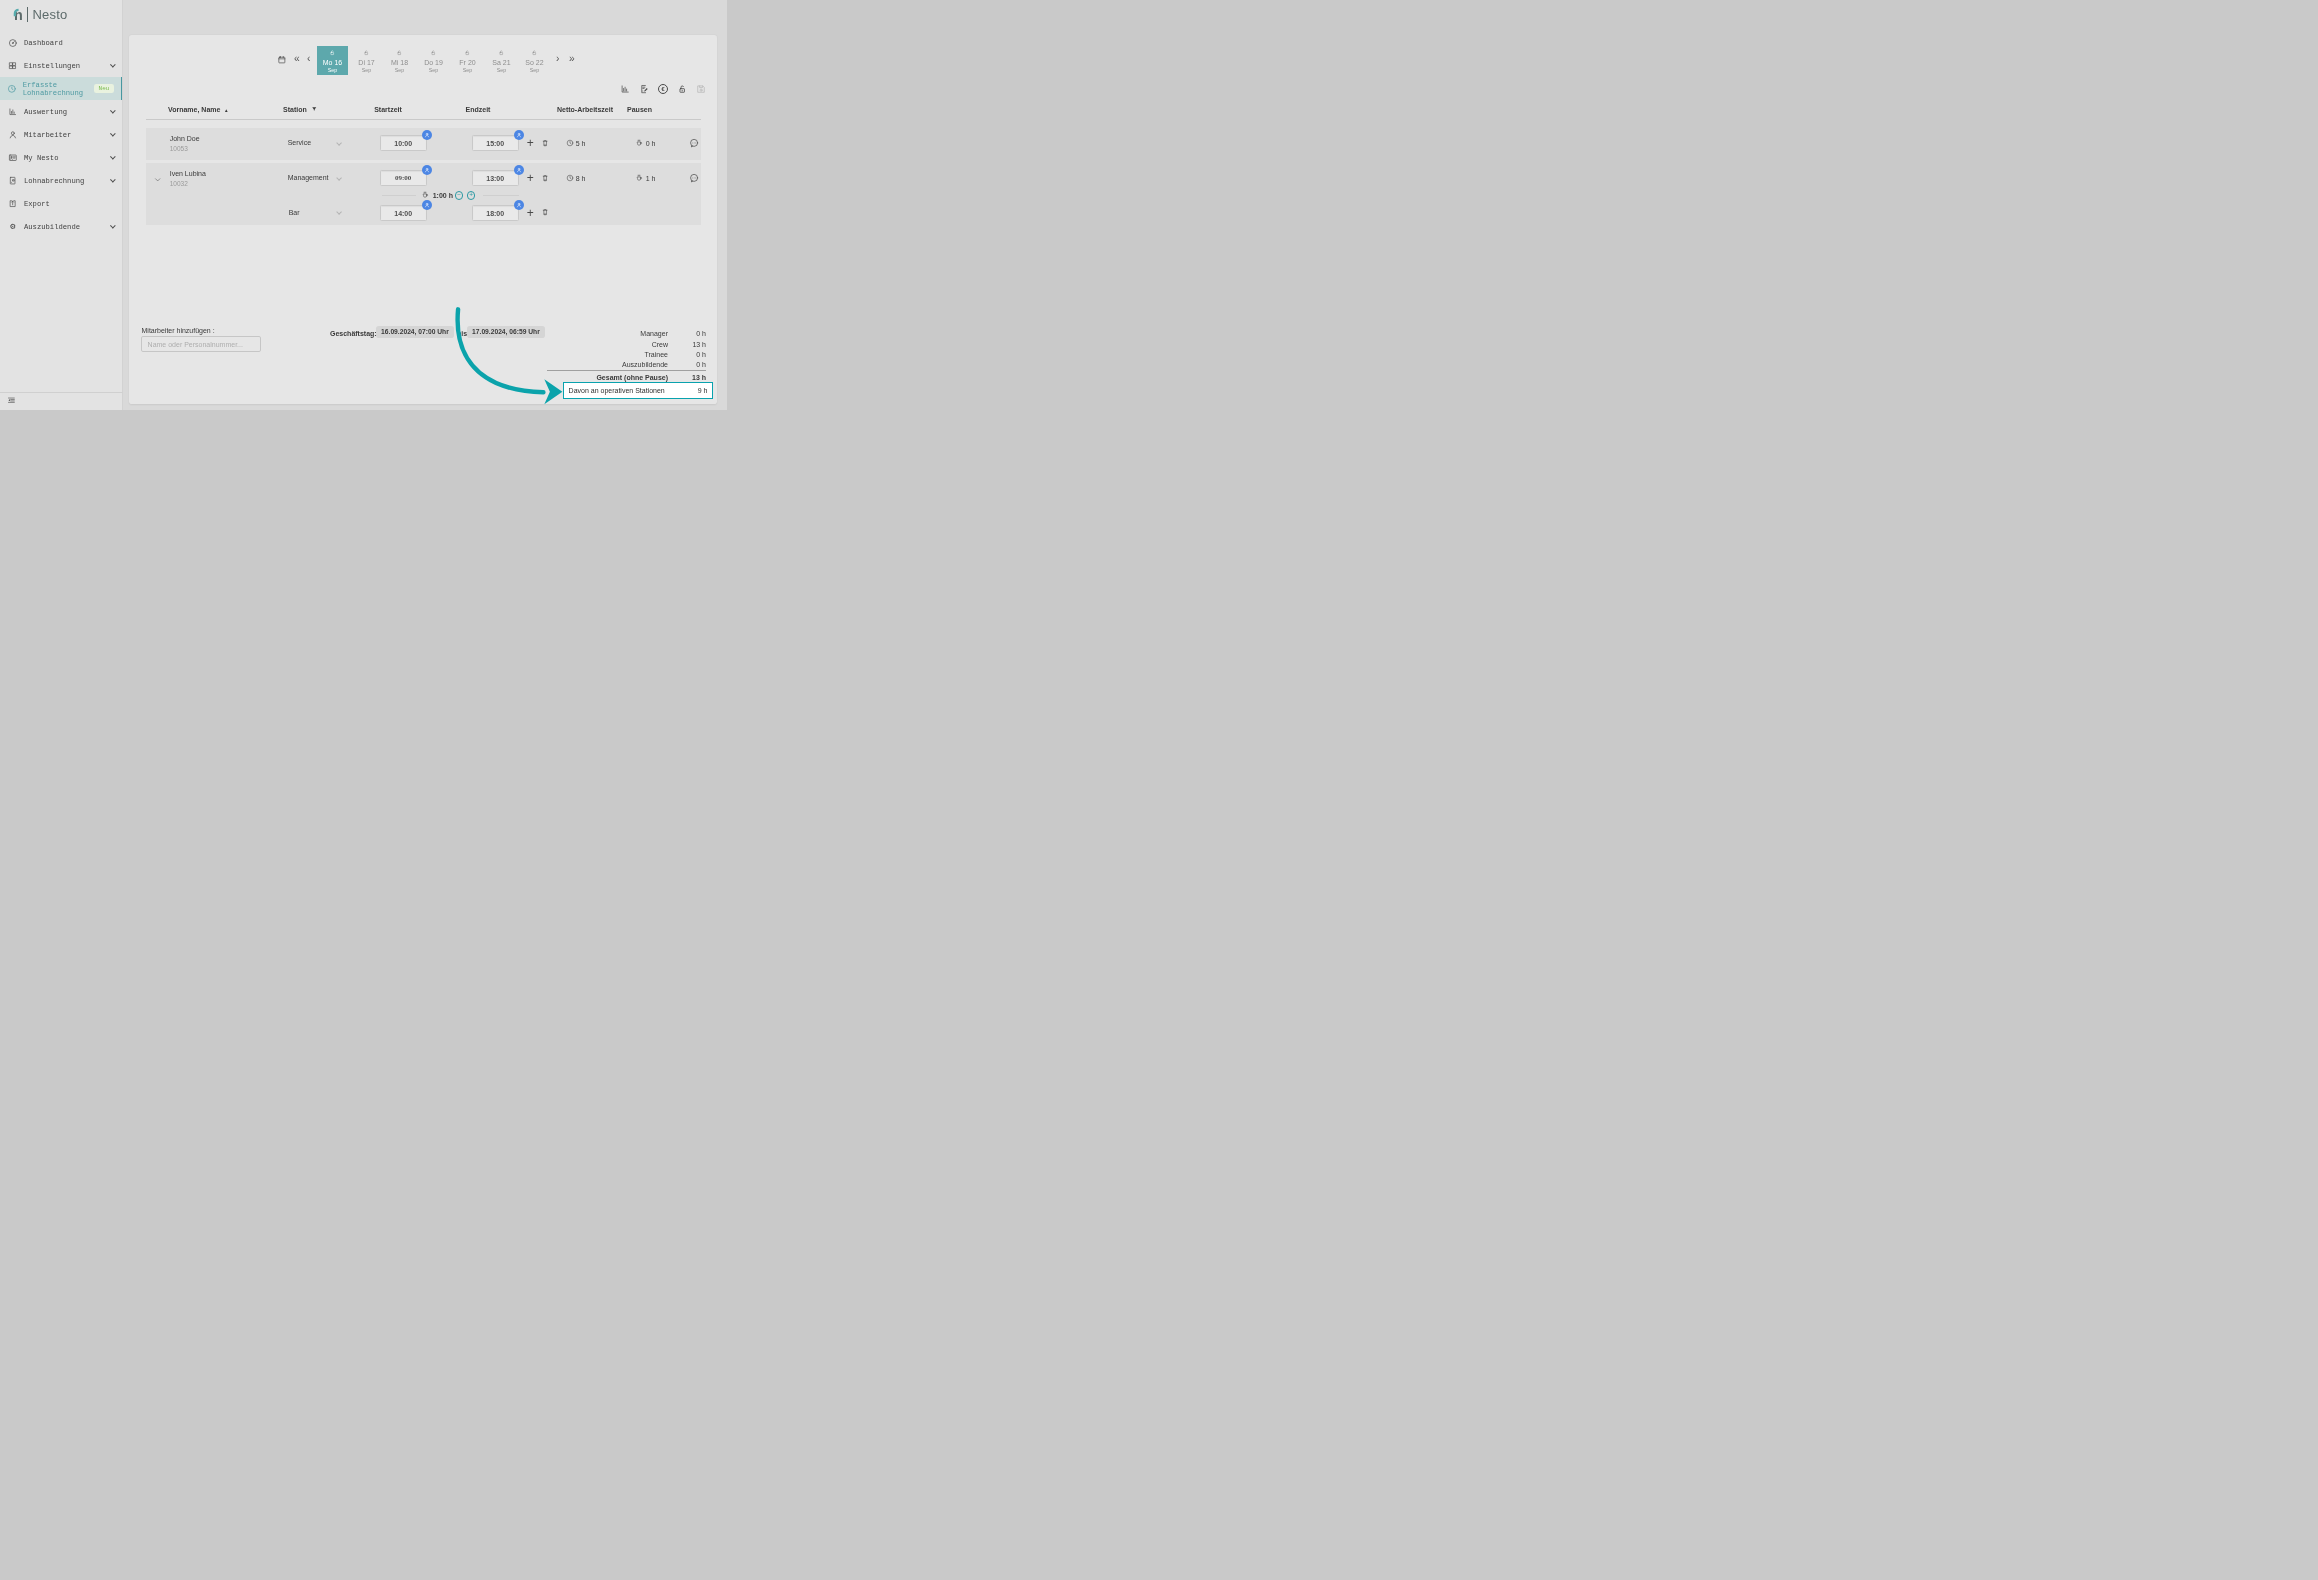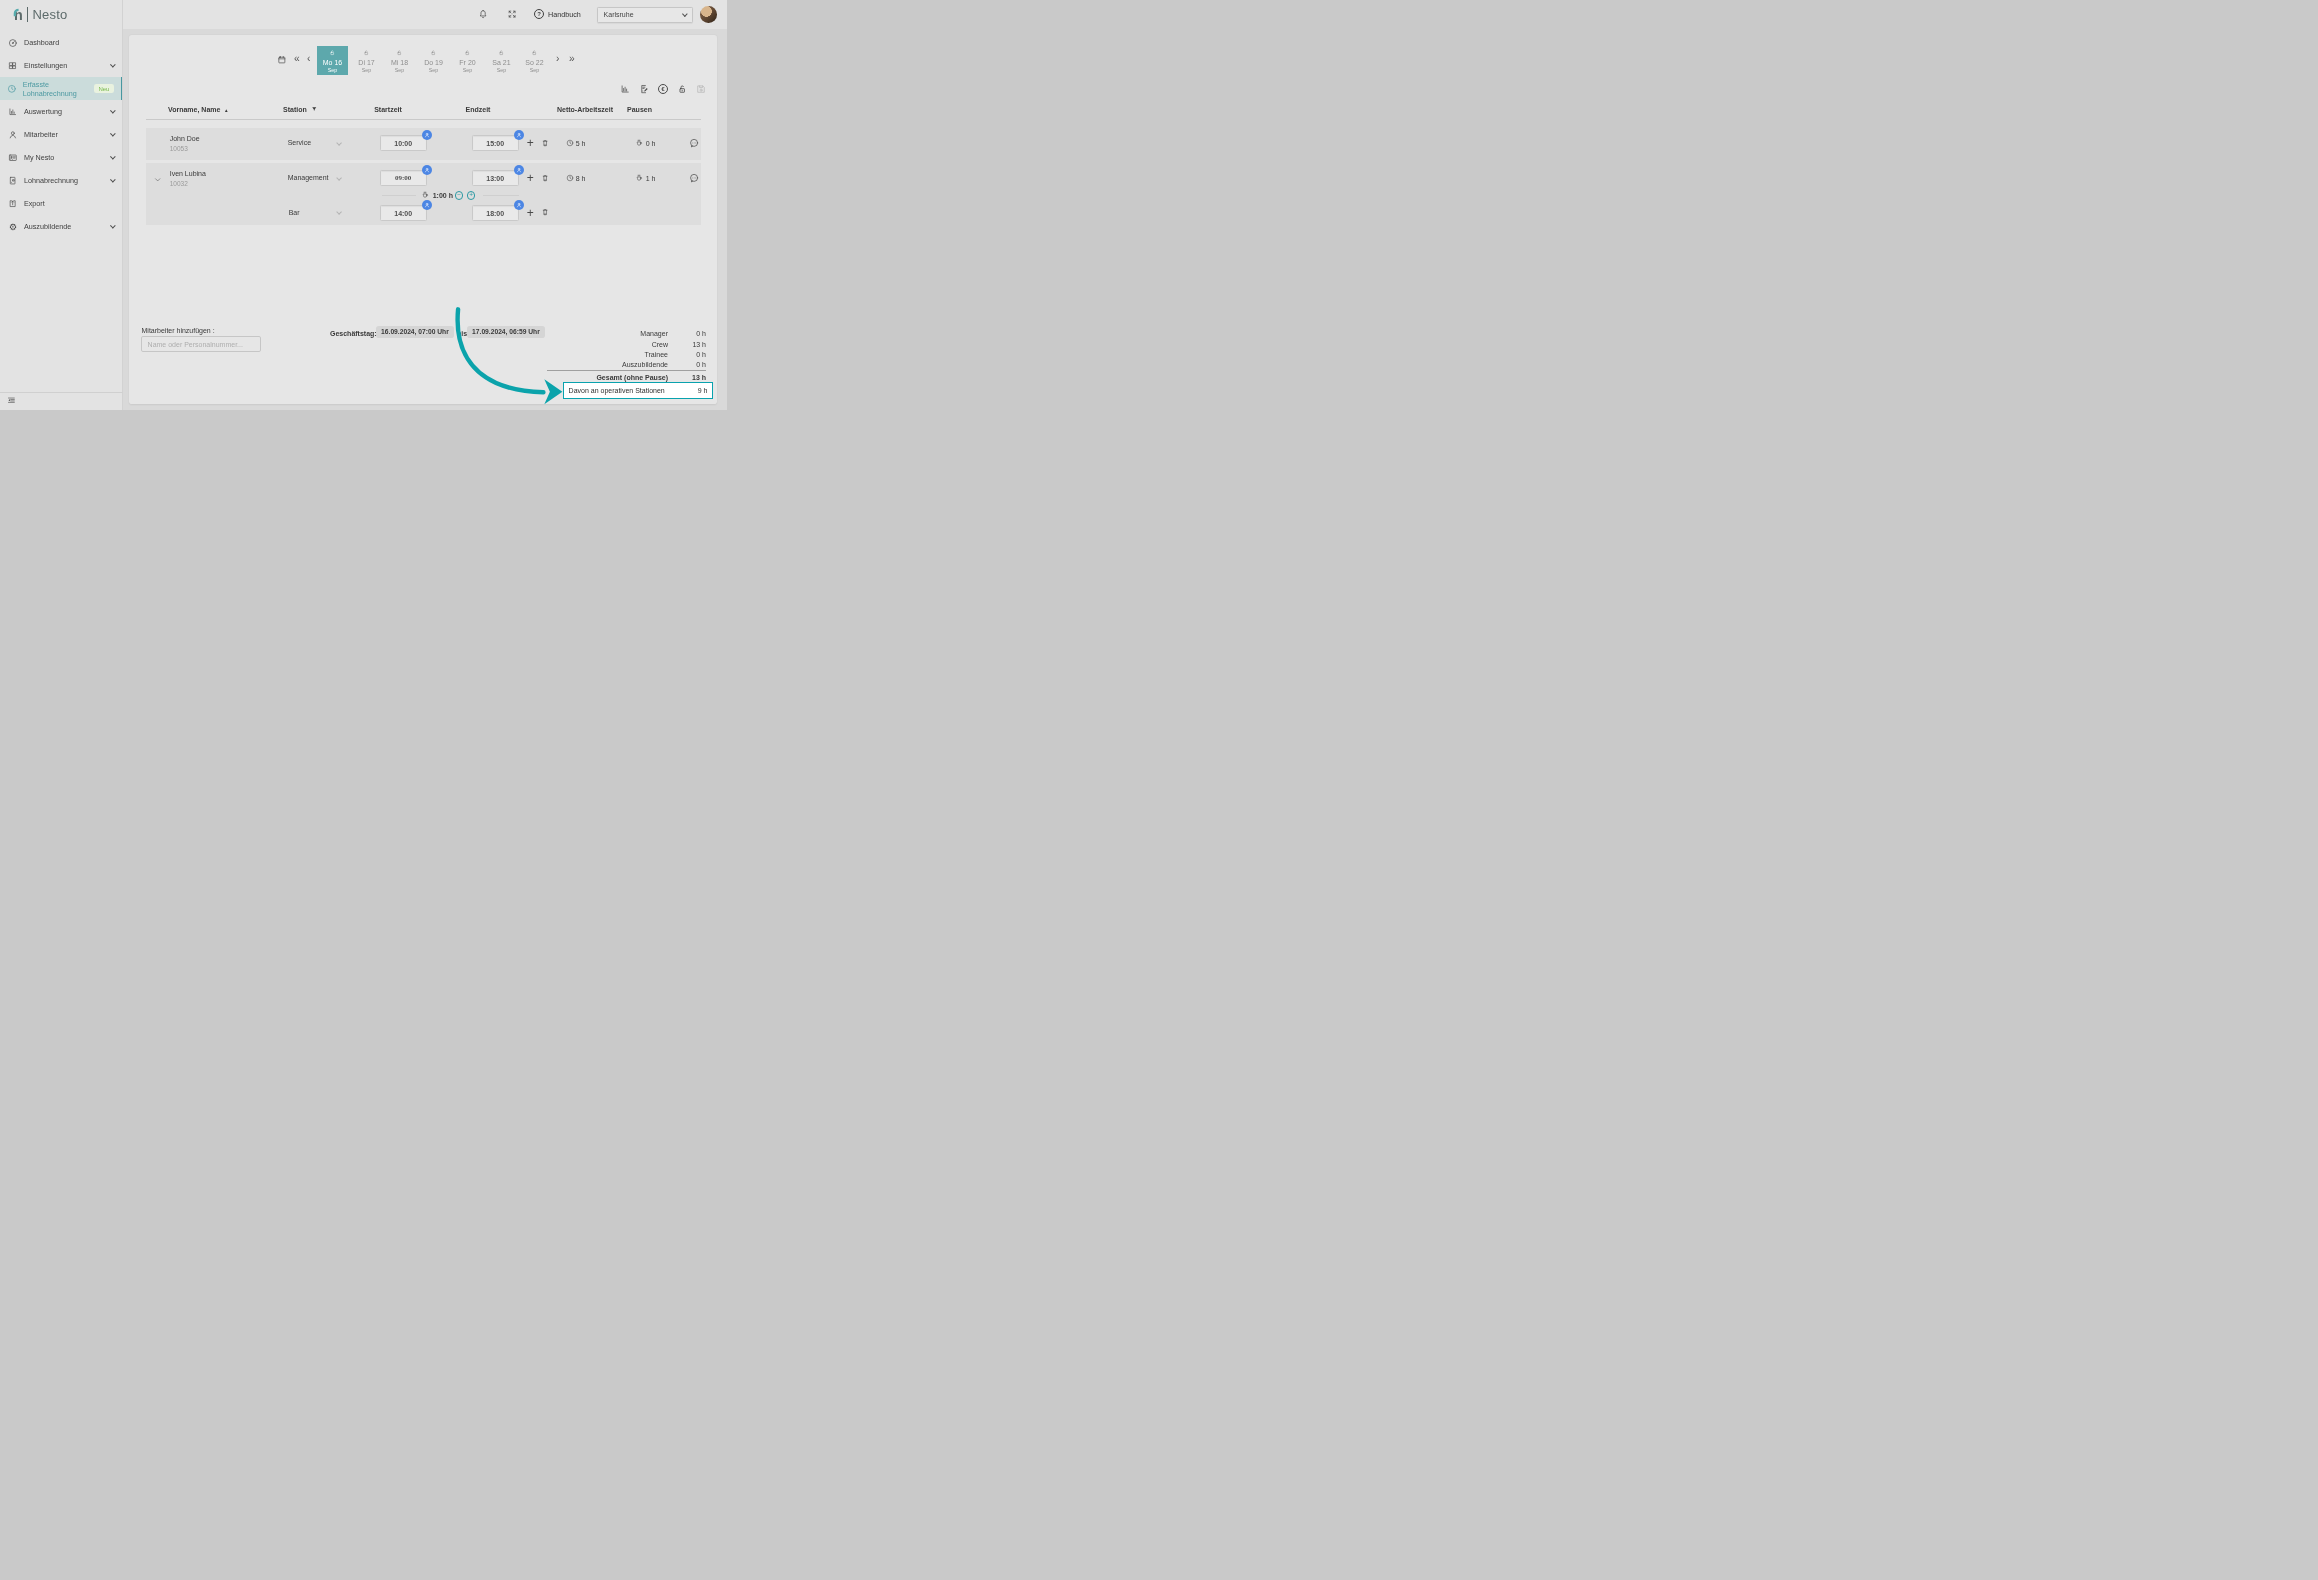--- a/index.html
+++ b/index.html
@@ -26,21 +26,21 @@
                      linear-gradient(135deg,#8a6a4e 0%,#5e4531 55%,#2f2317 100%);}
 
   
   #sidebar{position:absolute;left:0;top:0;width:123px;height:410px;background:#e3e3e3;
            border-right:0.5px solid #d2d2d2;z-index:2;}
   #logo{position:absolute;left:14px;top:4.6px;display:flex;align-items:center;height:20.4px;}
   .logo-n{position:relative;font-size:14.4px;font-weight:600;color:#5c6a6a;line-height:1;}
   .logo-n svg{position:absolute;left:-1.4px;top:0.9px;}
   .logo-bar{width:0.9px;height:15px;background:#5c6a6a;margin:0 4.2px 0 4.6px;}
   .logo-text{font-size:13px;font-weight:500;color:#5c6a6a;letter-spacing:0.2px;}
-  #nav{position:absolute;top:31px;left:0;right:0;}
+  #nav{position:absolute;top:31px;left:0;right:0;font-family:Liberation Mono, monospace;}
   .nav-item{position:relative;height:23px;display:flex;align-items:center;padding:0 7.4px;cursor:pointer;}
   .nav-icon{width:11px;display:flex;justify-content:center;}
   .nav-label{margin-left:5.6px;font-size:7.2px;color:#3f3f3f;}
   .nav-chev{margin-left:auto;width:3.7px;height:3.7px;border-right:0.8px solid #4a4a4a;
             border-bottom:0.8px solid #4a4a4a;transform:rotate(45deg) translate(-0.9px,-0.9px);}
   .nav-item.active{background:#cbdcdb;border-right:1.9px solid #4897a0;}
   .nav-item.active .nav-label{color:#4e9aa2;}
   .neu{background:#e9f2df;color:#79b94c;font-size:6px;padding:1.4px 4.2px;border-radius:2.3px;margin-left:4.6px;}
   #side-div{position:absolute;left:0;top:392px;width:123px;height:0.5px;background:#d0d0d0;}
   #collapse{position:absolute;left:6.5px;top:396px;cursor:pointer;}
@@ -97,41 +97,20 @@
   #hl-box{position:absolute;left:434px;top:347px;width:150px;height:17px;background:#ffffff;
           border:1.9px solid #09a2ae;display:flex;align-items:center;justify-content:space-between;
           padding:0 4.6px;font-size:7px;color:#2e2e2e;}
   #arrow-svg{position:absolute;left:0;top:0;z-index:6;pointer-events:none;}
 </style>
 </head>
 <body>
 
 <div id="app">
 
-  <header id="topbar">
-    <span class="tb-ic" style="left:478px">
-      <svg class="ic" width="10.2" height="10.2" viewBox="0 0 24 24">
-        <path d="M12 4c-3.2 0-5 2.3-5 5.2V13l-1.6 3.4h13.2L17 13V9.2C17 6.3 15.2 4 12 4z"></path>
-        <path d="M10.3 19.5a1.8 1.8 0 0 0 3.4 0"></path>
-      </svg>
-    </span>
-    <span class="tb-ic" style="left:507px">
-      <svg class="ic" width="10.2" height="10.2" viewBox="0 0 24 24">
-        <path d="M9.5 9.5L5 5M14.5 9.5L19 5M14.5 14.5L19 19M9.5 14.5L5 19"></path>
-        <path d="M5 9V5h4M15 5h4v4M19 15v4h-4M9 19H5v-4"></path>
-      </svg>
-    </span>
-    <span class="qicon" style="left:534px;top:9.3px">?</span>
-    <span id="help-label">Handbuch</span>
-    <div id="loc-select">
-      <span>Karlsruhe</span>
-      <span class="selchev"></span>
-    </div>
-    <div id="avatar"></div>
-  </header>
 
   <aside id="sidebar">
     <div id="logo">
       <span class="logo-n">n<svg width="10.2" height="12" viewBox="0 0 22 26">
             <path d="M4 18v-6a8 8 0 0 1 8-8" stroke="#57abac" stroke-width="5" fill="none"></path>
           </svg></span>
       <span class="logo-bar"></span>
       <span class="logo-text">Nesto</span>
     </div>
     <nav id="nav">

